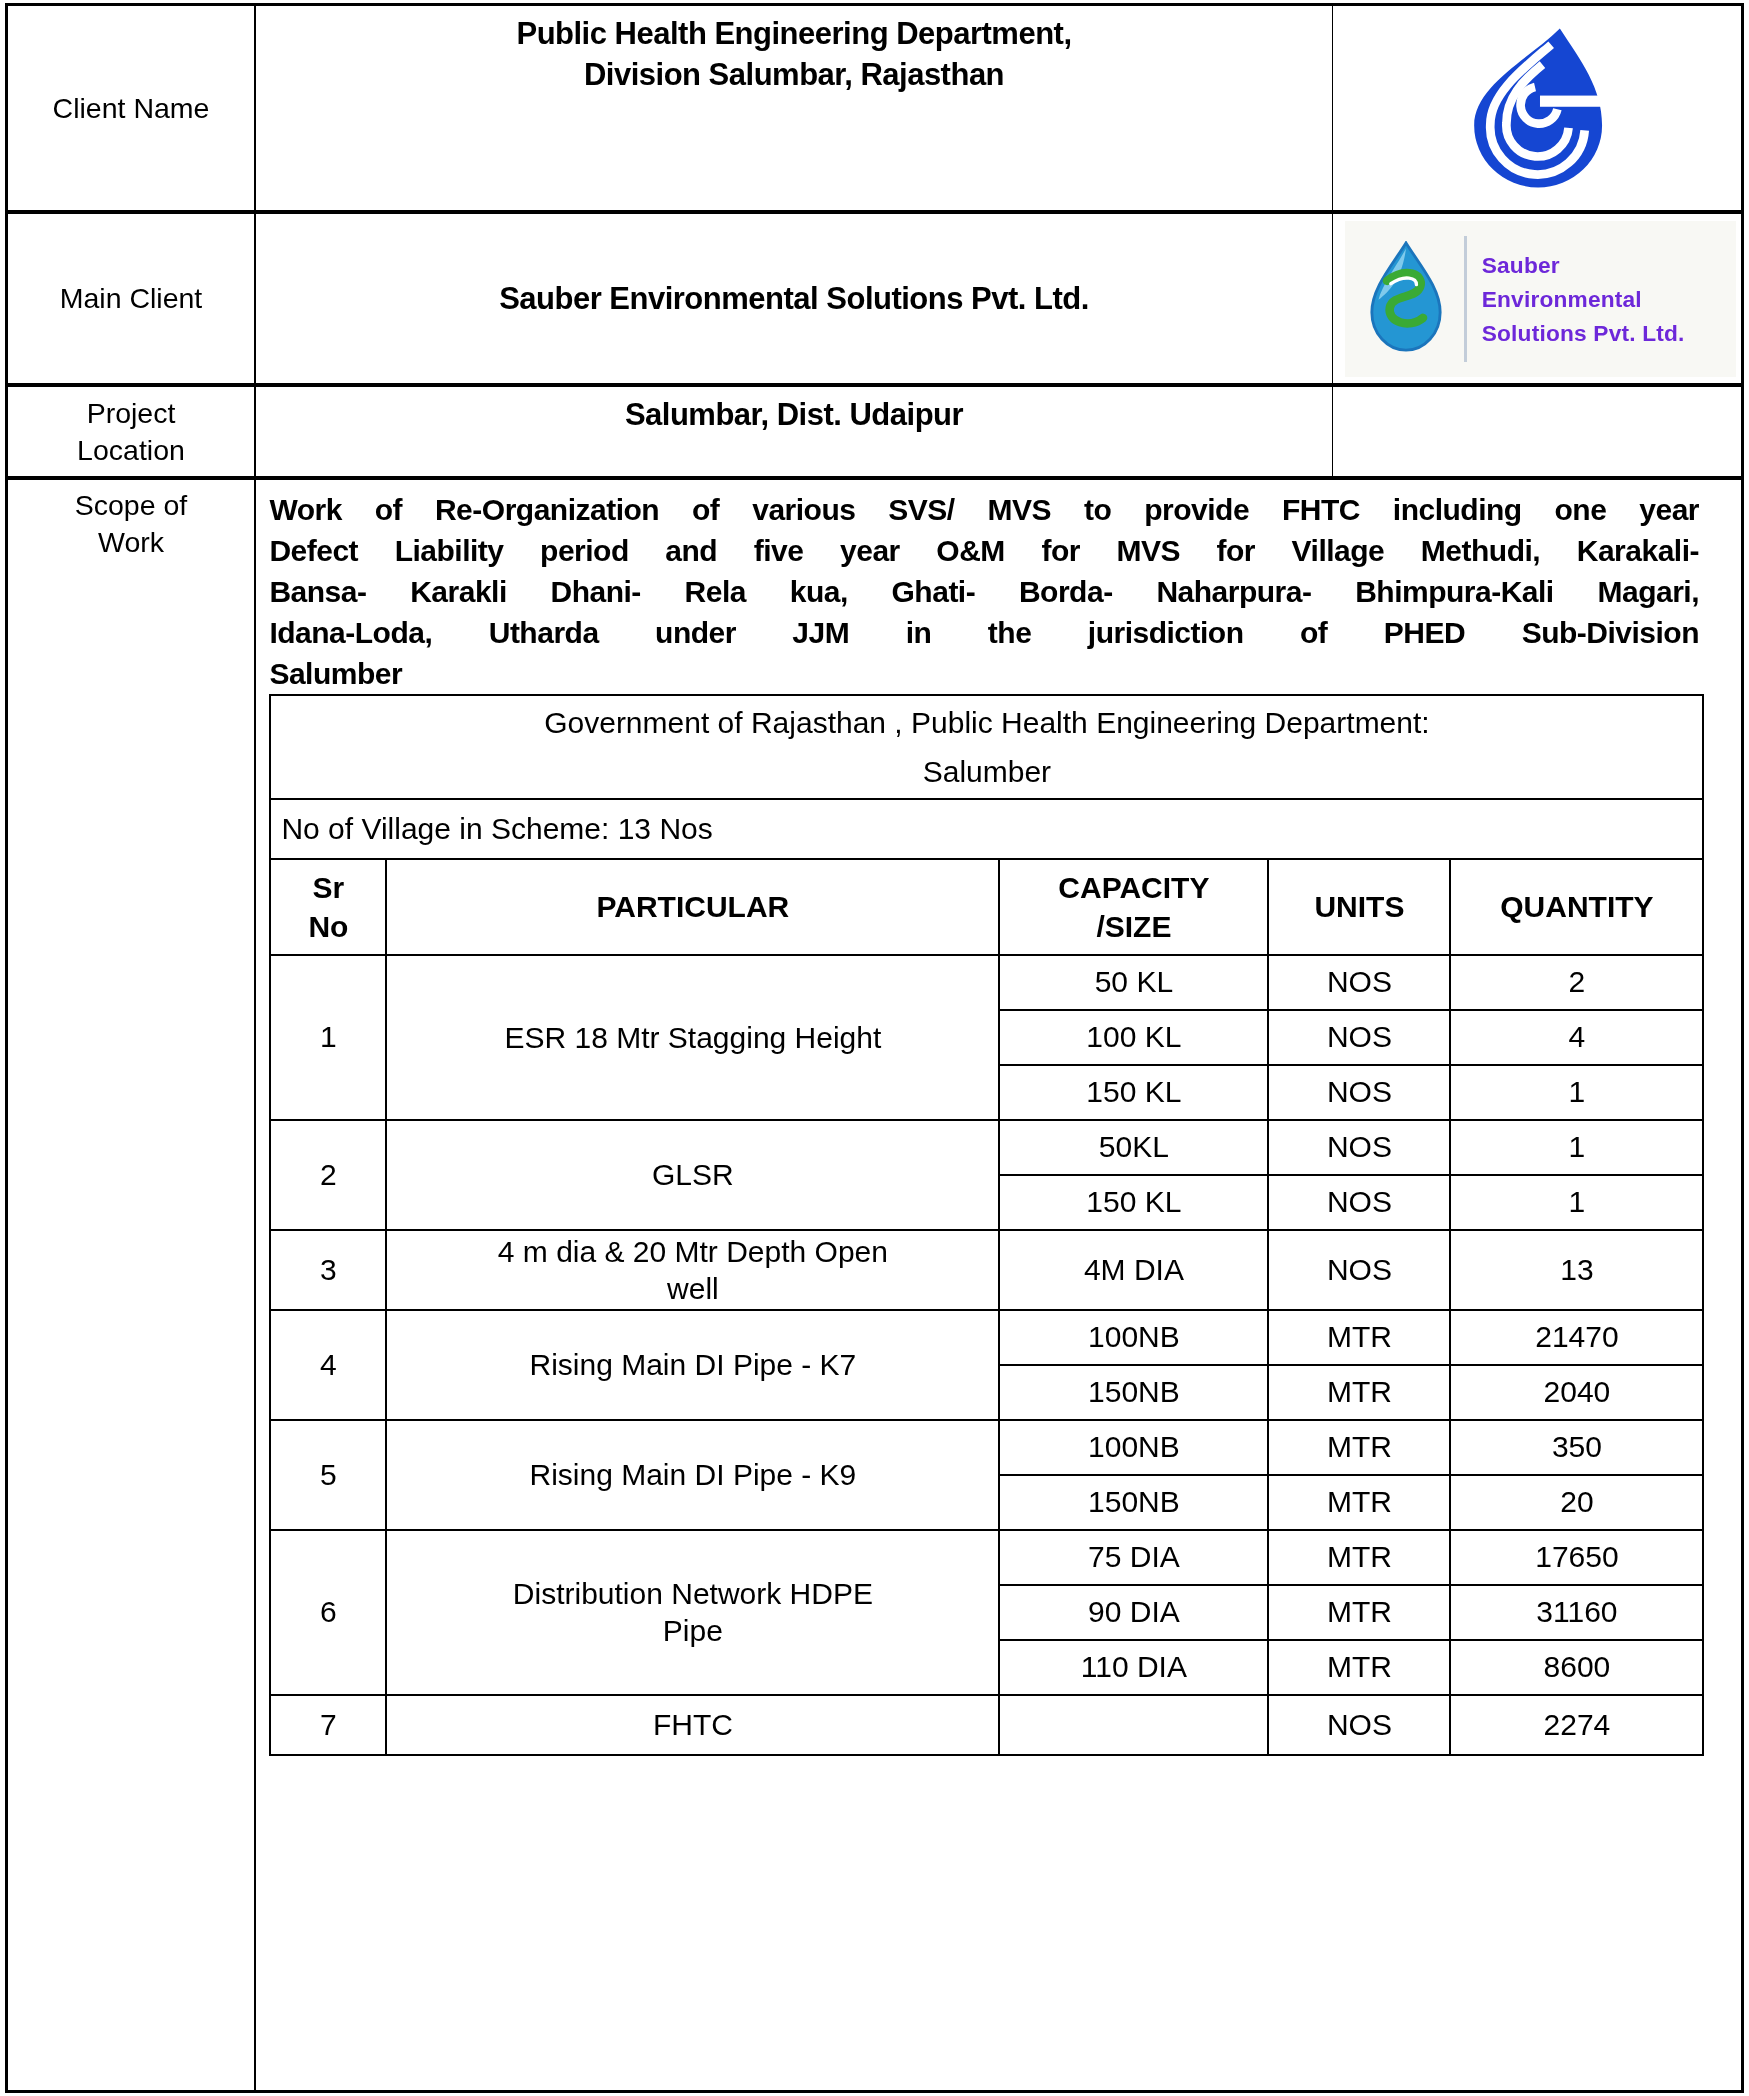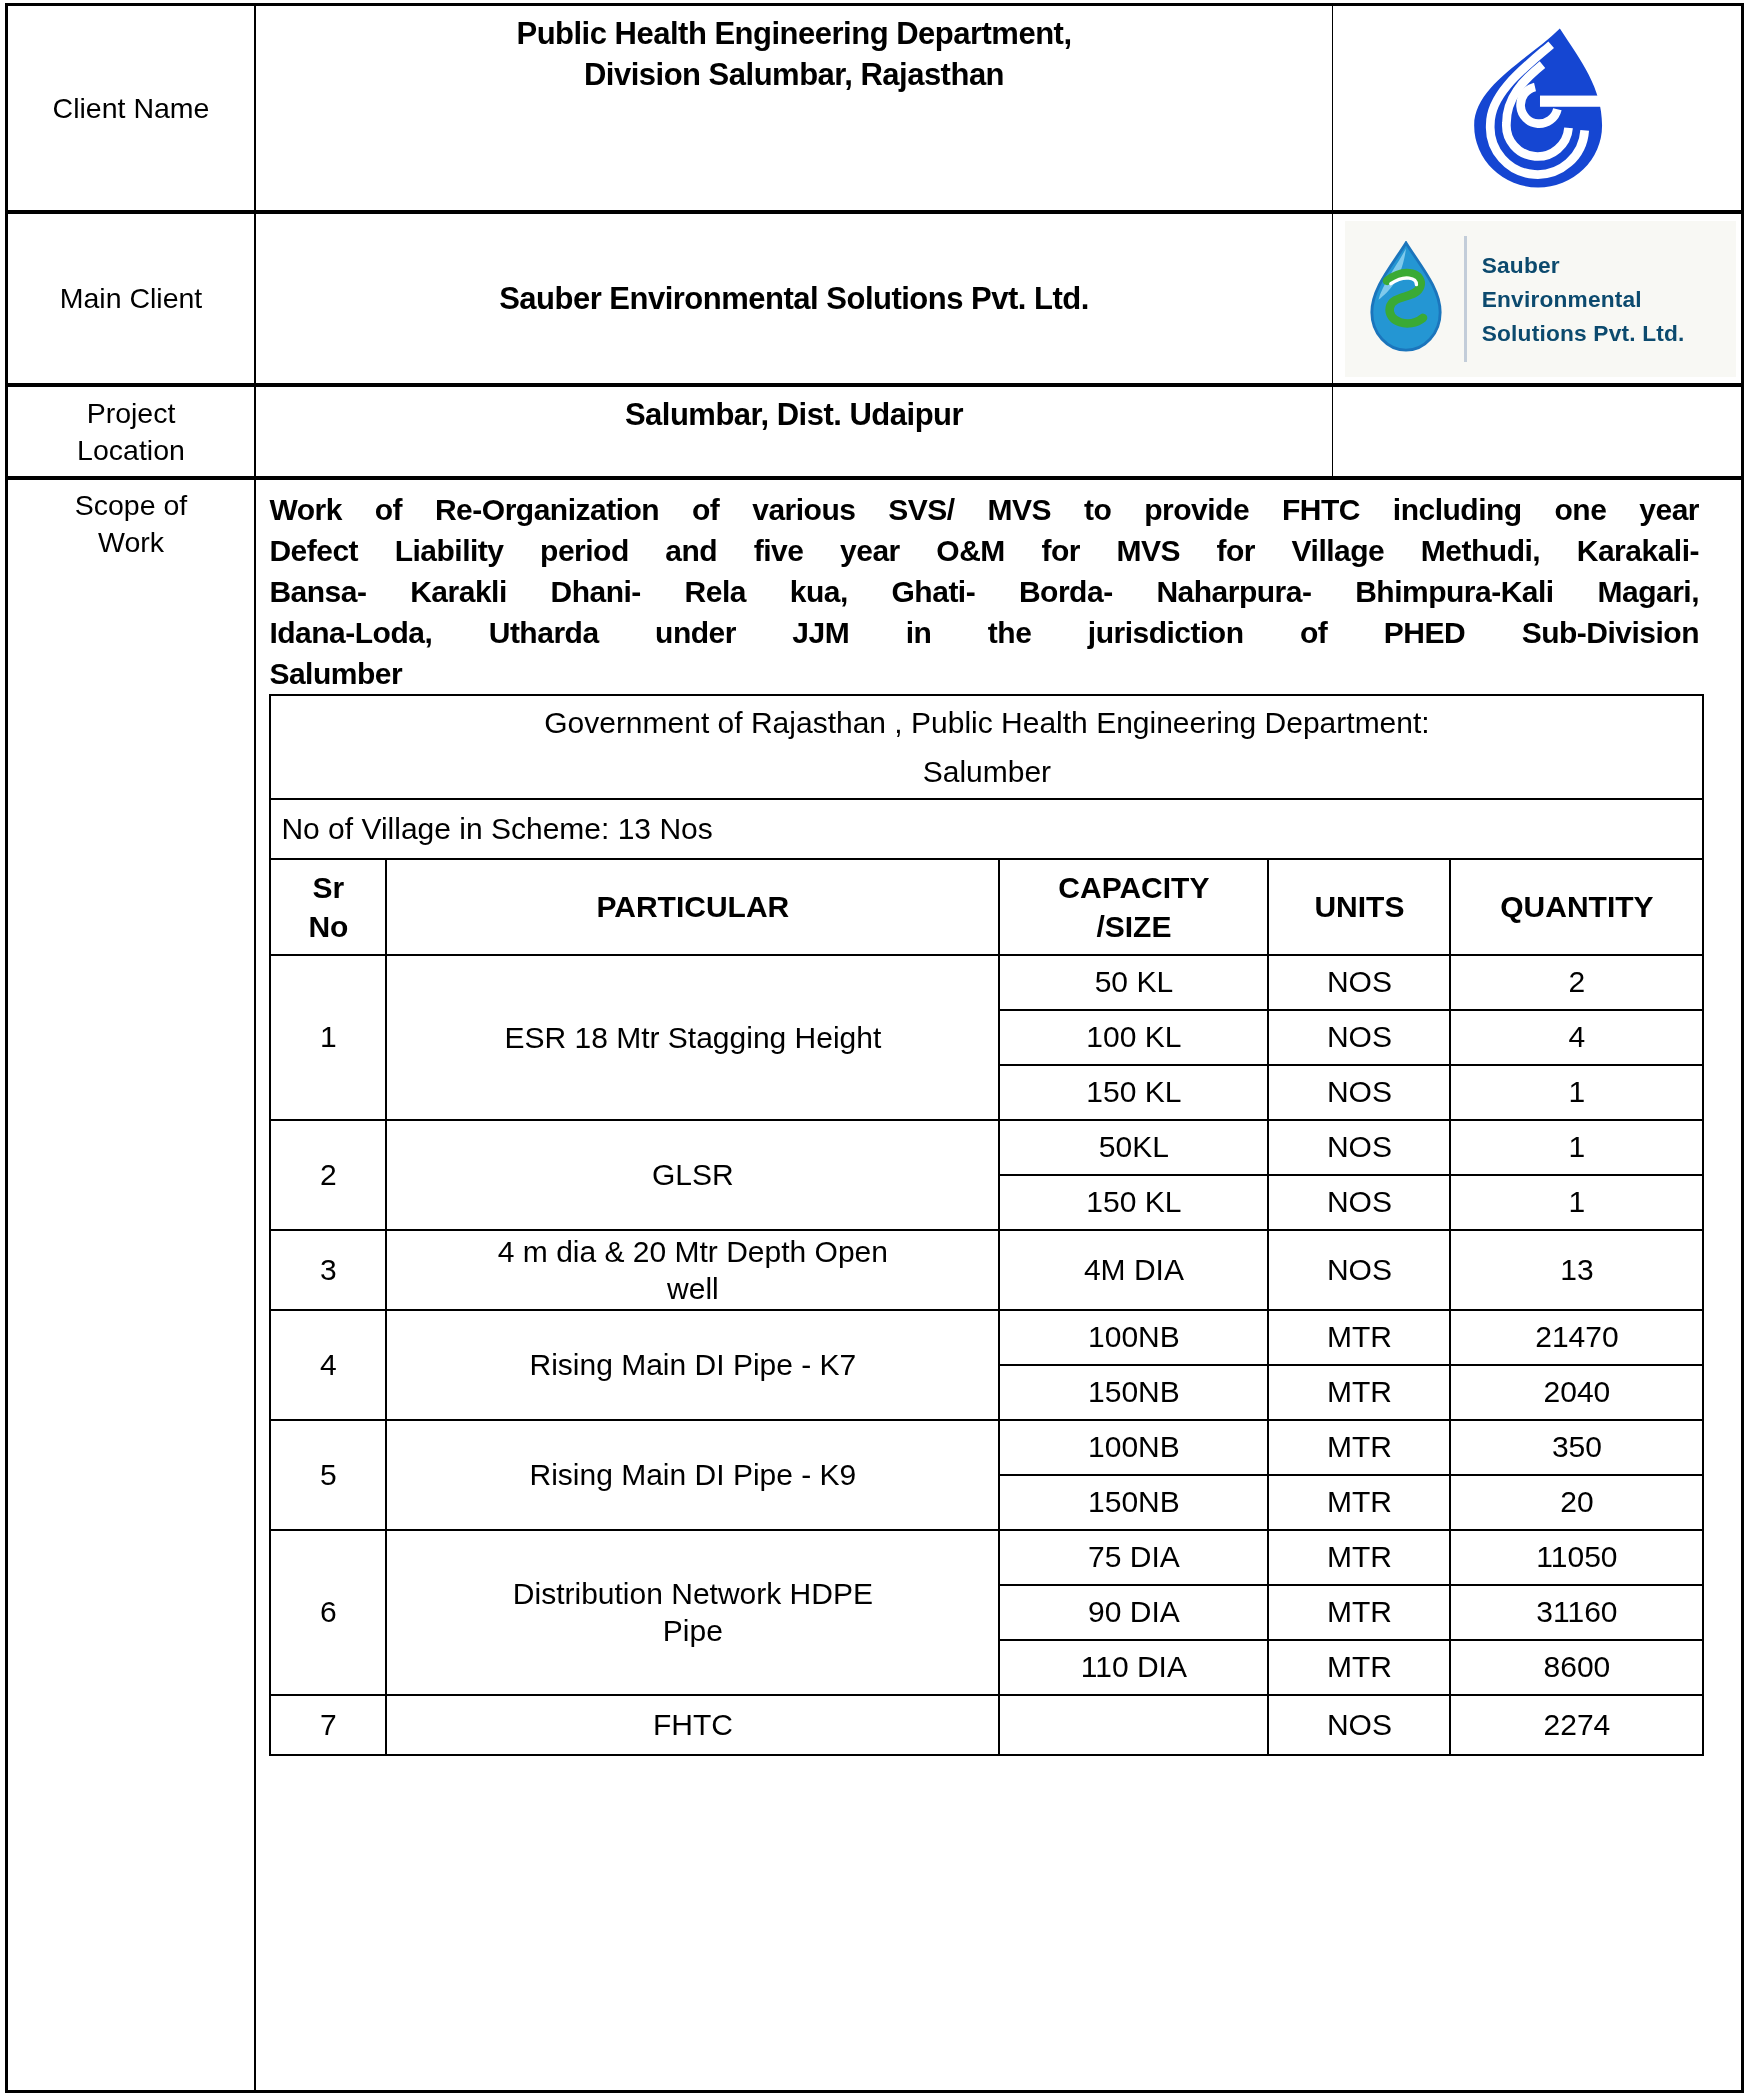--- a/index.html
+++ b/index.html
@@ -103,21 +103,21 @@
         <div class="sauber-wrap">
           <span>
             <svg width="86" height="112" viewBox="0 0 90 118" aria-hidden="true">
               <path d="M45,2 C30,26 9,50 9,75 A36,40 0 0 0 81,75 C81,50 60,26 45,2 Z" fill="#2496d3" stroke="#1b75bc" stroke-width="3"></path>
               <path d="M45,8 C35,26 20,46 16,62 C29,52 41,38 45,8 Z" fill="#8fd4f0" opacity="0.85"></path>
               <path d="M25,42 C45,27 64,35 60,48 C56,61 31,56 28,70 C25,85 48,93 63,81" stroke="#3aaa35" stroke-width="9" fill="none" stroke-linecap="round"></path>
               <path d="M29,45 C44,35 56,39 56,46" stroke="#ffffff" stroke-width="3.5" fill="none" stroke-linecap="round"></path>
             </svg>
           </span>
           <span class="sauber-divider"></span>
-          <span class="sauber-text" id="sauber-text-block" style="color: #0c4a6e;">
+          <span class="sauber-text" id="sauber-text-block" style="color: #6d28d9;">
             <div>Sauber</div>
             <div>Environmental</div>
             <div>Solutions Pvt. Ltd.</div>
           </span>
         </div>
       </div>
     </div>
 
     <div class="row r3 b">
       <div class="cell label-cell">Project Location</div>
@@ -231,21 +231,21 @@
             <td>MTR</td>
             <td>20</td>
           </tr>
 
           <tr class="dr">
             <td rowspan="3">6</td>
             <td rowspan="3" class="pre">Distribution Network HDPE
 Pipe</td>
             <td>75 DIA</td>
             <td>MTR</td>
-            <td>11050</td>
+            <td>17650</td>
           </tr>
           <tr class="dr">
             <td>90 DIA</td>
             <td>MTR</td>
             <td>31160</td>
           </tr>
           <tr class="dr">
             <td>110 DIA</td>
             <td>MTR</td>
             <td>8600</td>

